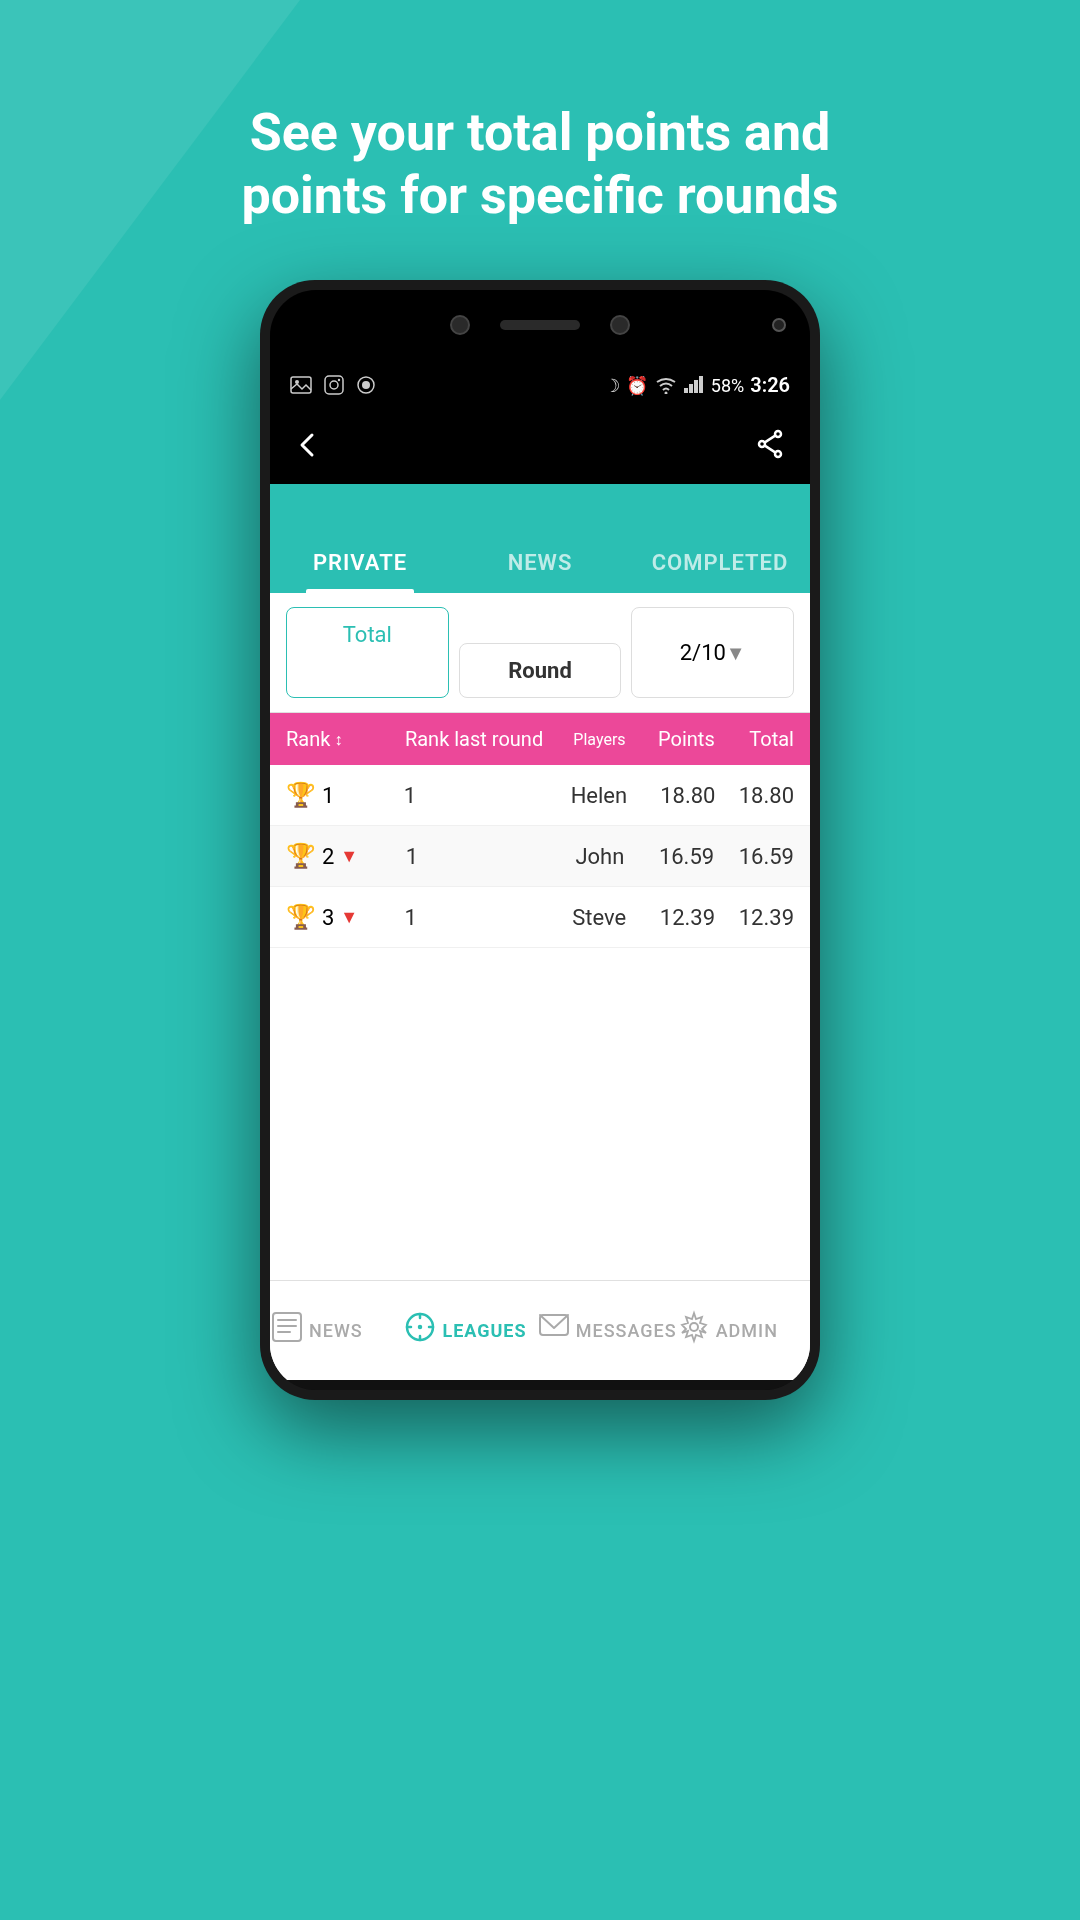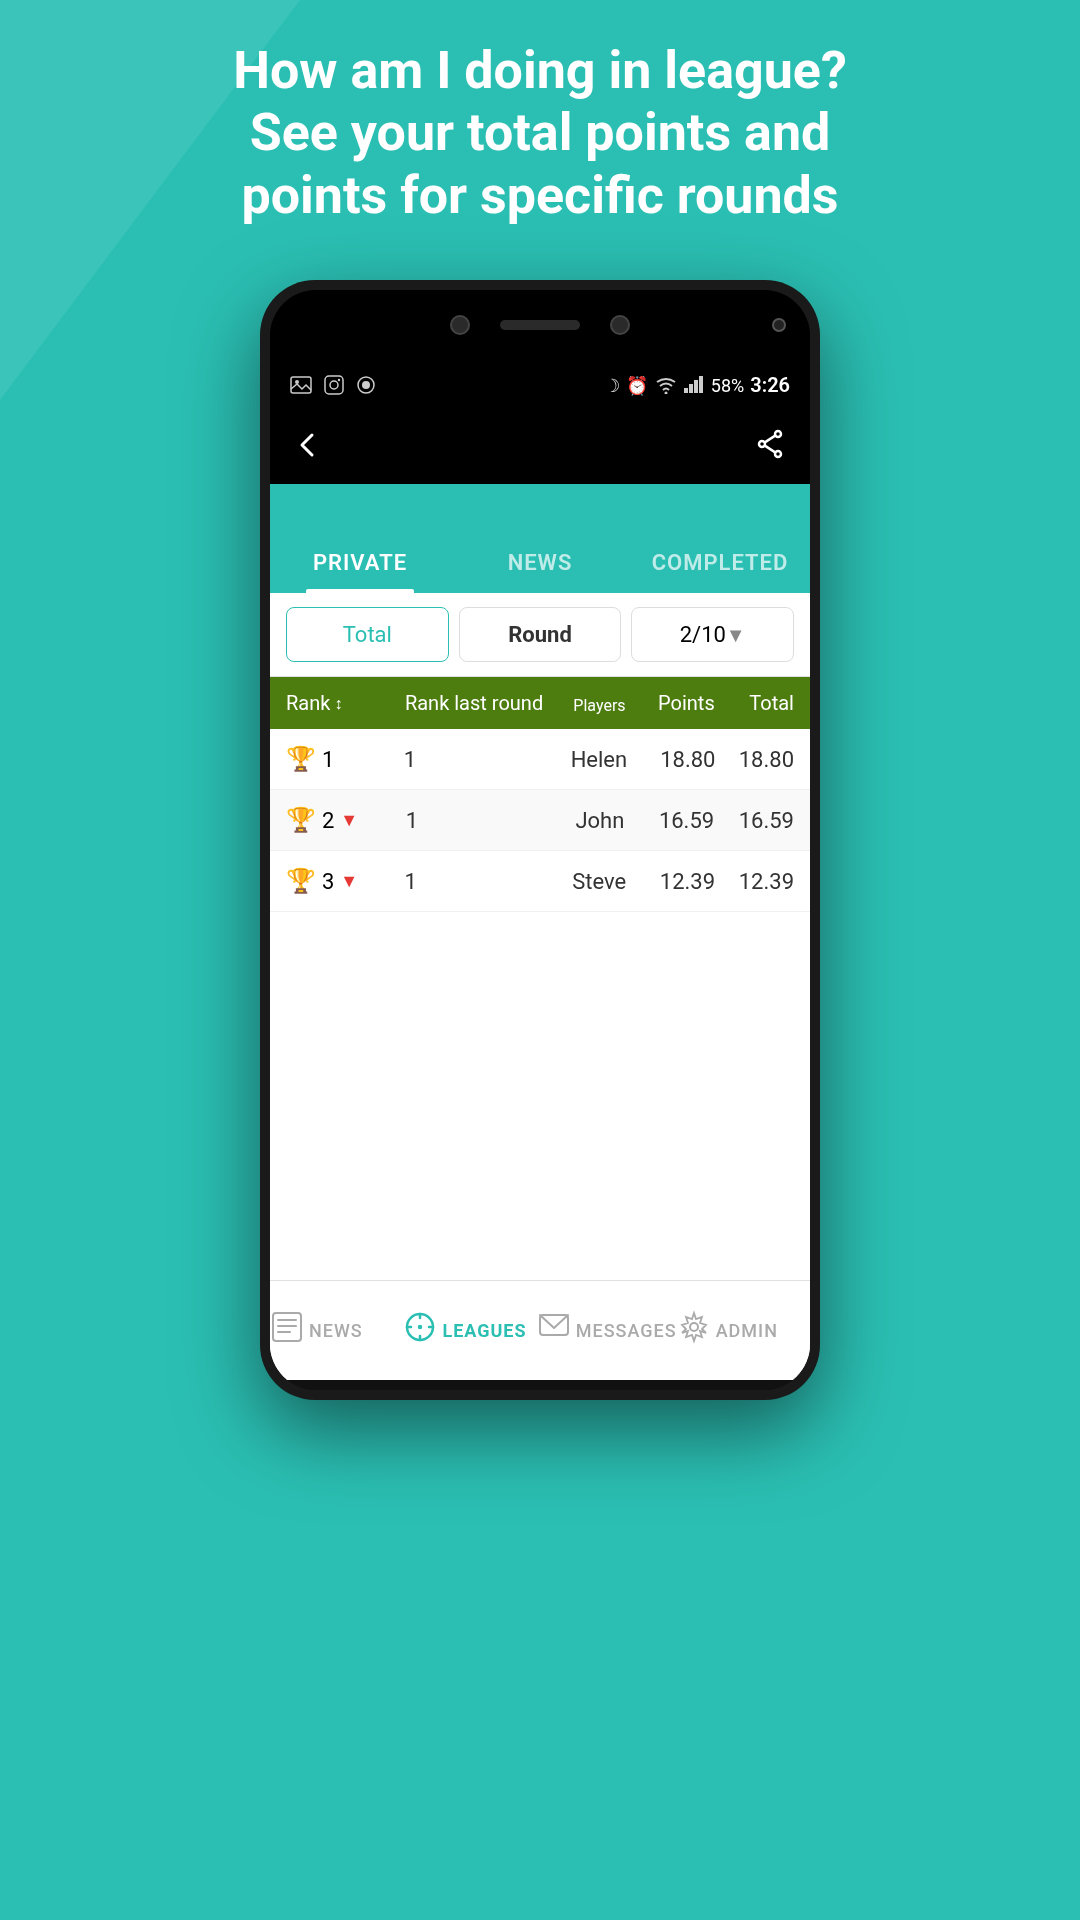--- a/index.html
+++ b/index.html
@@ -169,40 +169,41 @@
       text-align: center;
       cursor: pointer;
     }
     .filter-btn.active {
       color: #2bbfb3;
       border-color: #2bbfb3;
     }
     .filter-btn.bold {
       font-weight: 700;
       color: #333;
+      margin-top: 36px;
     }
     .filter-dropdown {
       flex: 1;
       padding: 14px 10px;
       border-radius: 8px;
       border: 1.5px solid #ddd;
       background: white;
       font-size: 22px;
       text-align: center;
       display: flex;
       align-items: center;
       justify-content: center;
       cursor: pointer;
     }
 
     
     .table-header {
-      background: #4d7c0f;
-      display: flex;
-      align-items: flex-end;
+      background: #ec4899;
+      display: flex;
+      align-items: center;
       padding: 14px 16px;
       flex-shrink: 0;
     }
     .th-rank {
       width: 120px;
       color: white;
       font-size: 20px;
       display: flex;
       align-items: center;
       gap: 4px;
@@ -331,21 +332,21 @@
     .sort-arrows {
       font-size: 16px;
     }
   </style>
 </head>
 <body>
 
 <div class="bg-triangle"></div>
 
 <div class="header-text">
-  <span>How am I doing in league?</span><br>
+  <br>
   <span>See your total points and</span><br>
   <span>points for specific rounds</span>
 </div>
 
 <div class="phone">
   <div class="phone-inner">
 
     <div style="background:#000; height:70px; position:relative; display:flex; align-items:center; justify-content:center; gap:30px;">
       <div style="width:20px;height:20px;border-radius:50%;background:#2a2a2a;border:2px solid #444;"></div>
       <div style="width:80px;height:10px;border-radius:5px;background:#2a2a2a;"></div>

